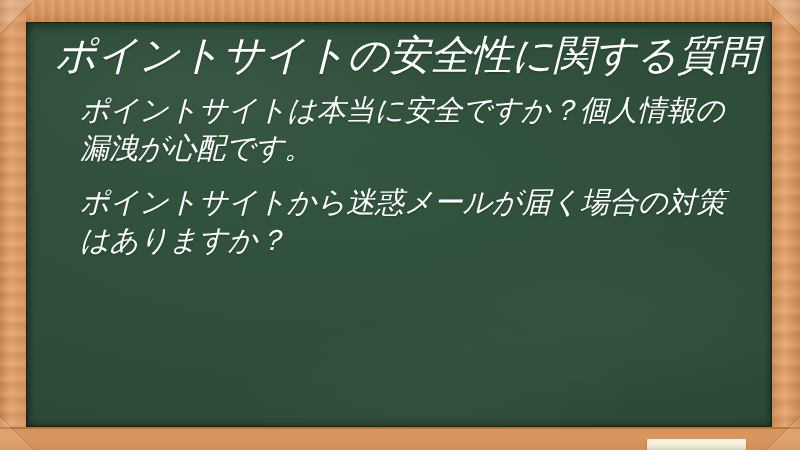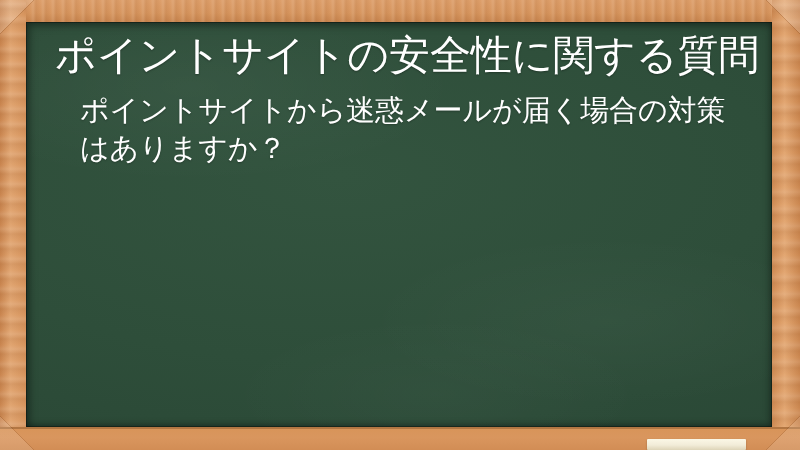--- a/index.html
+++ b/index.html
@@ -82,20 +82,21 @@
   .board{
     position:absolute;
     left:26px; top:22px; right:28px; bottom:23px;
     background:
       radial-gradient(120% 95% at 42% 38%, #33543f 0%, #2e4e3a 48%, #284534 100%);
     box-shadow:
       inset 0 0 0 1px rgba(0,0,0,0.30),
       inset 3px 3px 9px rgba(0,0,0,0.40),
       inset -2px -2px 7px rgba(0,0,0,0.32);
     overflow:hidden;
+    font-style:italic;
   }
   
   .board::after{
     content:""; position:absolute; inset:0; pointer-events:none;
     background:
       radial-gradient(52% 34% at 22% 16%, rgba(255,255,255,0.035), rgba(255,255,255,0) 70%),
       radial-gradient(46% 30% at 78% 74%, rgba(255,255,255,0.028), rgba(255,255,255,0) 72%),
       radial-gradient(38% 26% at 55% 92%, rgba(255,255,255,0.022), rgba(255,255,255,0) 75%);
   }
 
@@ -150,19 +151,20 @@
   <div class="miter miter-tr"></div>
   <div class="miter miter-bl"></div>
   <div class="miter miter-br"></div>
 
   <div class="board">
     <div class="board-inner">
 
       <h1 class="title">ポイントサイトの安全性に関する質問</h1>
 
       <ul class="q-list">
+        <li class="q-item">ポイントサイトは本当に安全ですか？個人情報の漏洩が心配です。</li>
         <li class="q-item">ポイントサイトから迷惑メールが届く場合の対策はありますか？</li>
       </ul>
 
     </div>
   </div>
 
 </div>
 
 </body></html>

